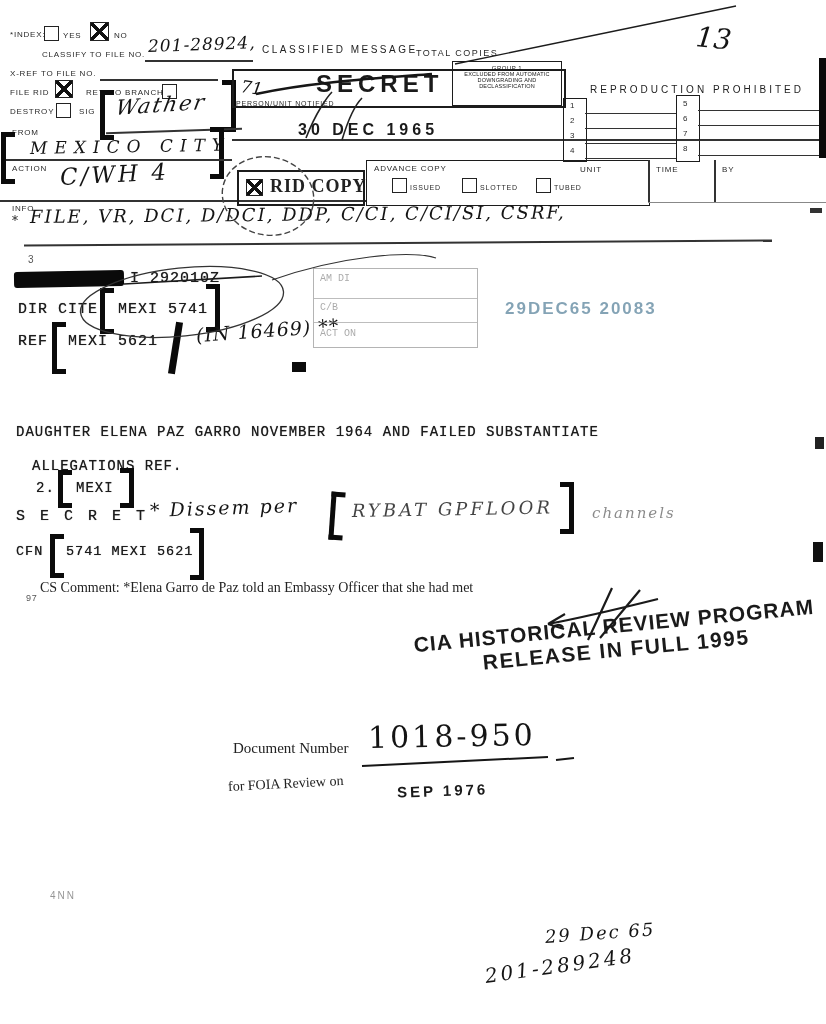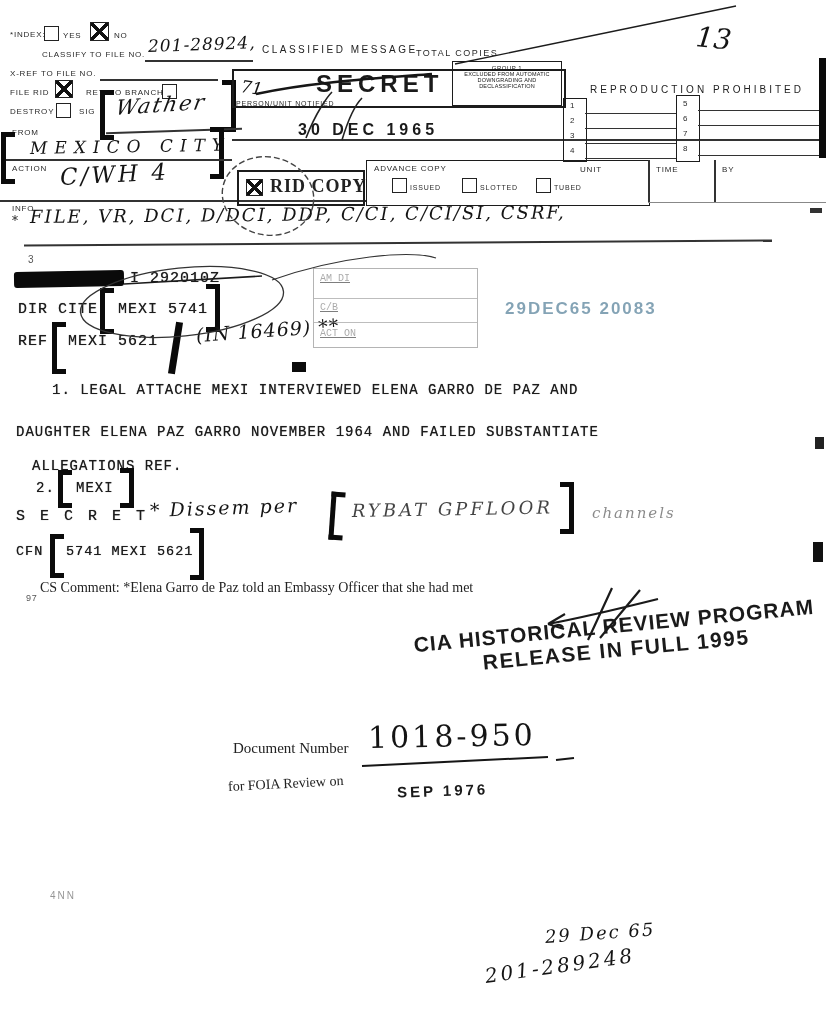--- a/index.html
+++ b/index.html
@@ -138,28 +138,27 @@
   <div class="abs hbl" style="left:100px;top:288px;height:36px;"></div>
   <span class="abs tw" style="left:118px;top:301px;font-size:15px;">MEXI 5741</span>
   <div class="abs hbr" style="left:206px;top:284px;height:38px;"></div>
 
   <span class="abs tw" style="left:18px;top:333px;font-size:15px;">REF</span>
   <div class="abs hbl" style="left:52px;top:322px;height:42px;"></div>
   <span class="abs tw" style="left:68px;top:333px;font-size:15px;">MEXI 5621</span>
   <div class="abs" style="left:172px;top:322px;width:7px;height:52px;background:#0a0a0a;transform:rotate(9deg);"></div>
   <span class="abs hw" style="left:196px;top:324px;font-size:19px;transform:rotate(-4deg);letter-spacing:1px;">(IN 16469) **</span>
 
-  <div class="abs" style="left:313px;top:268px;width:163px;height:78px;border:1px solid #777;opacity:.55;text-decoration:underline;">
+  <div class="abs" style="left:313px;top:268px;width:163px;height:78px;border:1px solid #777;opacity:.55;">
     <div style="height:25px;border-bottom:1px solid #888;font-family:'Liberation Mono',monospace;font-size:10px;color:#666;padding:4px 6px 0;">AM      DI</div>
     <div style="height:20px;border-bottom:1px solid #888;font-family:'Liberation Mono',monospace;font-size:10px;color:#666;padding:3px 6px 0;">C/B</div>
     <div style="font-family:'Liberation Mono',monospace;font-size:10px;color:#666;padding:5px 6px 0;">ACT ON</div>
   </div>
   <span class="abs stamp faint" style="left:505px;top:299px;font-size:17px;letter-spacing:2px;color:#0c4a6e;">29DEC65  20083</span>
 
-  <span class="abs tw" style="left:52px;top:382px;">1. LEGAL ATTACHE MEXI INTERVIEWED ELENA GARRO DE PAZ AND</span>
   <span class="abs tw" style="left:16px;top:424px;">DAUGHTER ELENA PAZ GARRO NOVEMBER 1964 AND FAILED SUBSTANTIATE</span>
   <span class="abs tw" style="left:32px;top:458px;">ALLEGATIONS REF.</span>
   <div class="abs" style="left:292px;top:362px;width:14px;height:10px;background:#0b0b0b;"></div>
 
   <span class="abs tw" style="left:36px;top:480px;">2.</span>
   <div class="abs hbl" style="left:58px;top:470px;height:28px;"></div>
   <span class="abs tw" style="left:76px;top:480px;">MEXI</span>
   <div class="abs hbr" style="left:120px;top:468px;height:30px;"></div>
 
   <span class="abs tw" style="left:16px;top:508px;letter-spacing:3px;font-size:15px;">S E C R E T</span>

